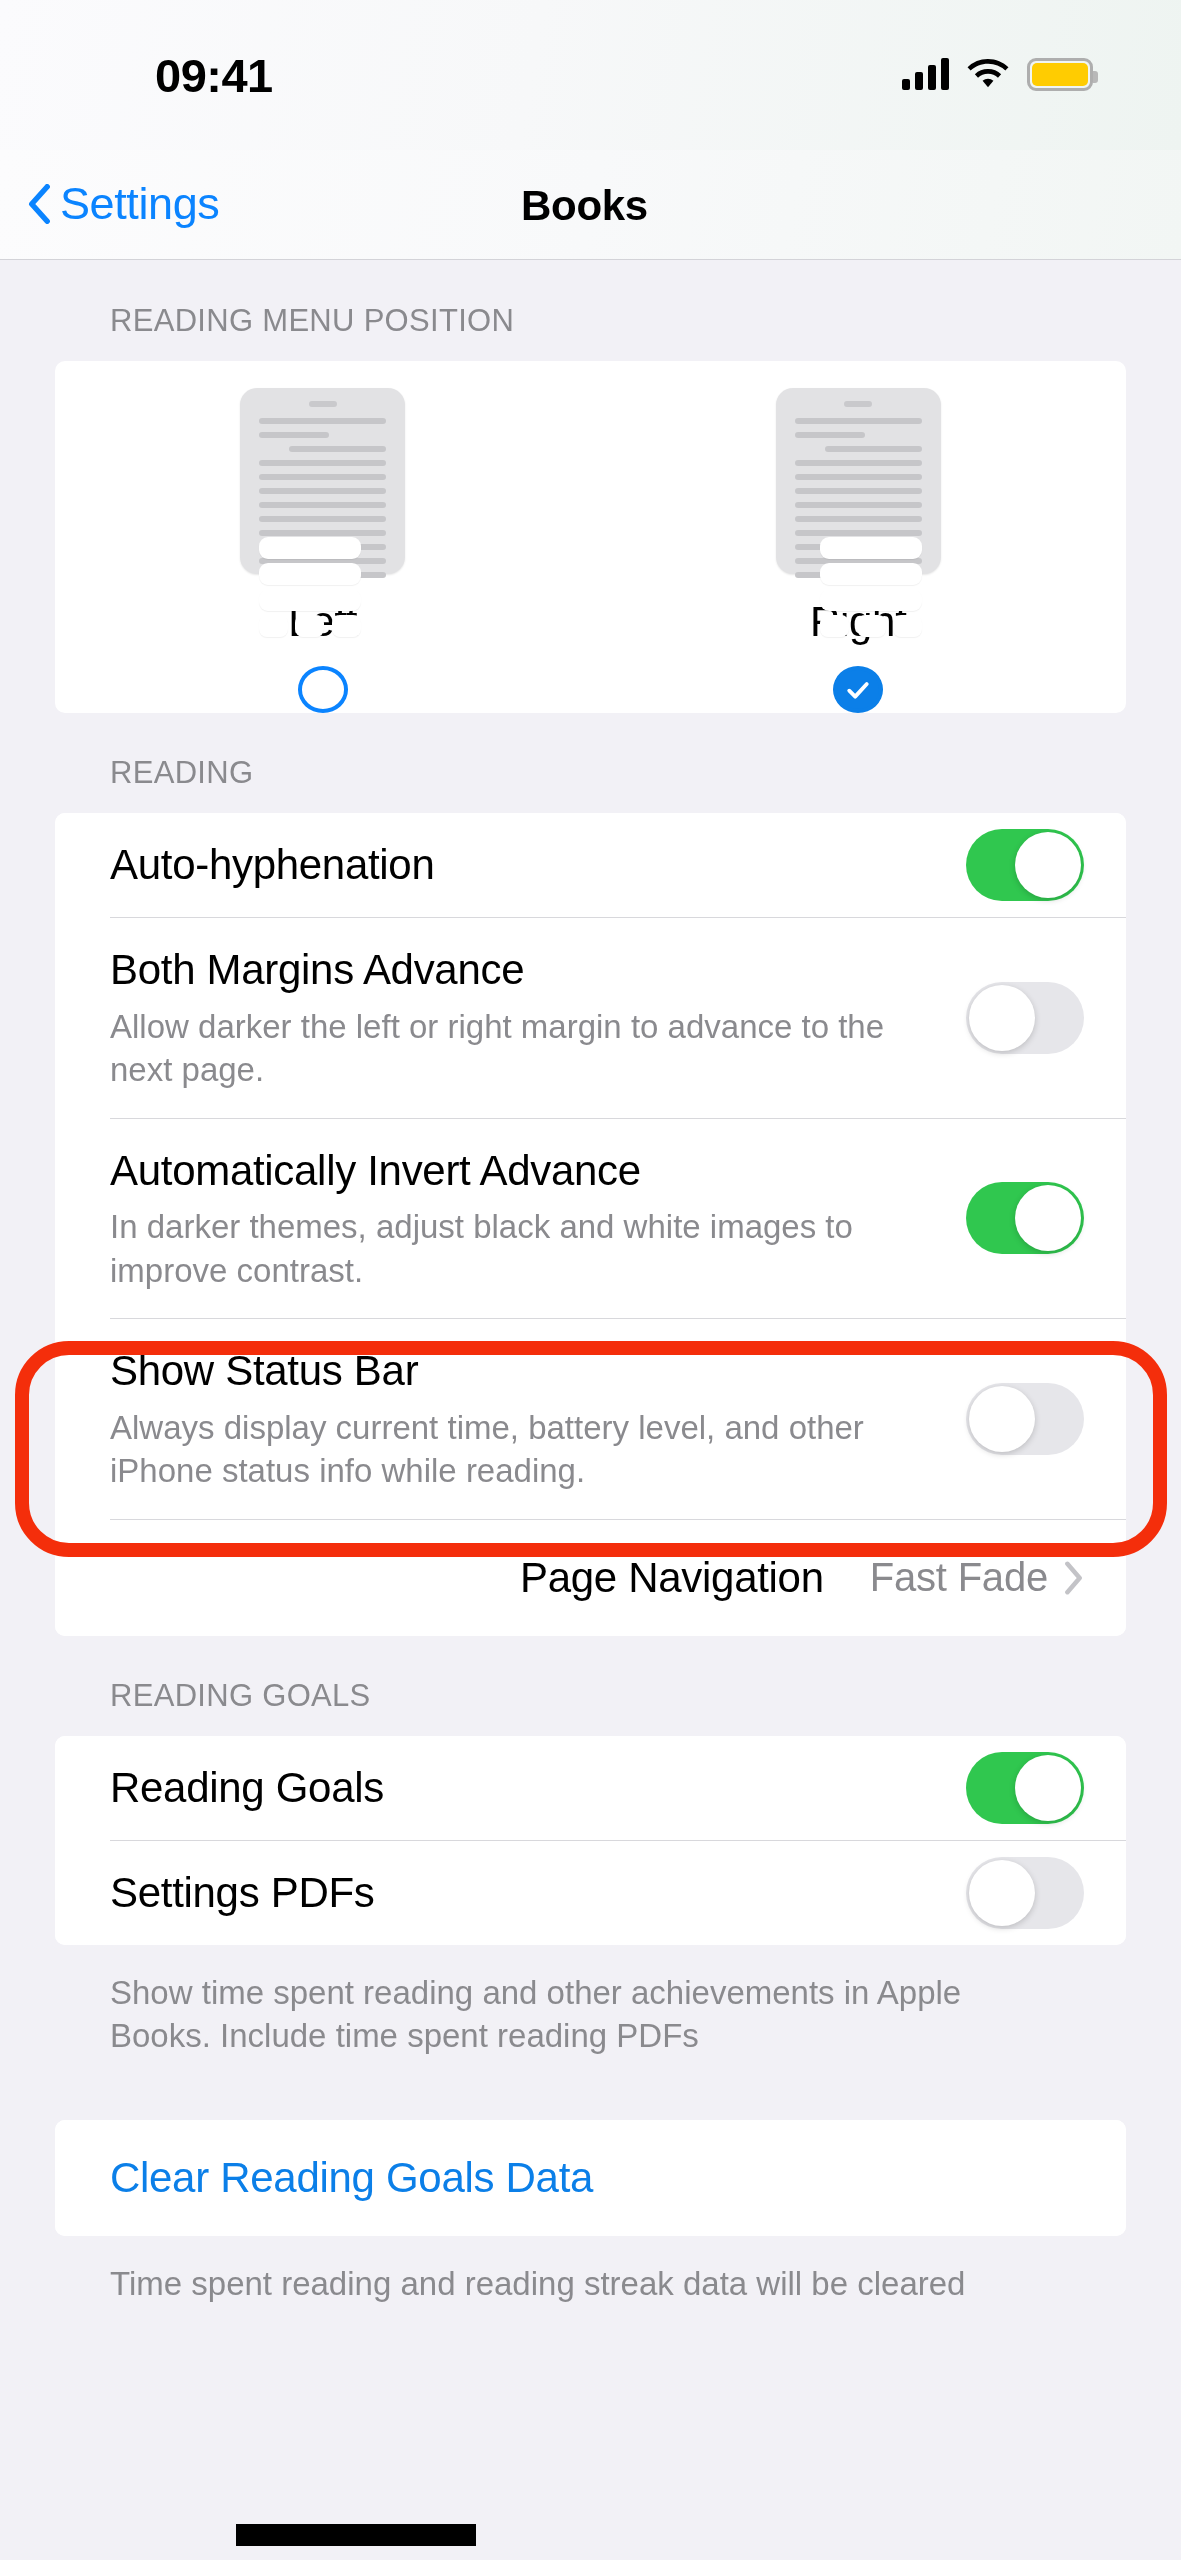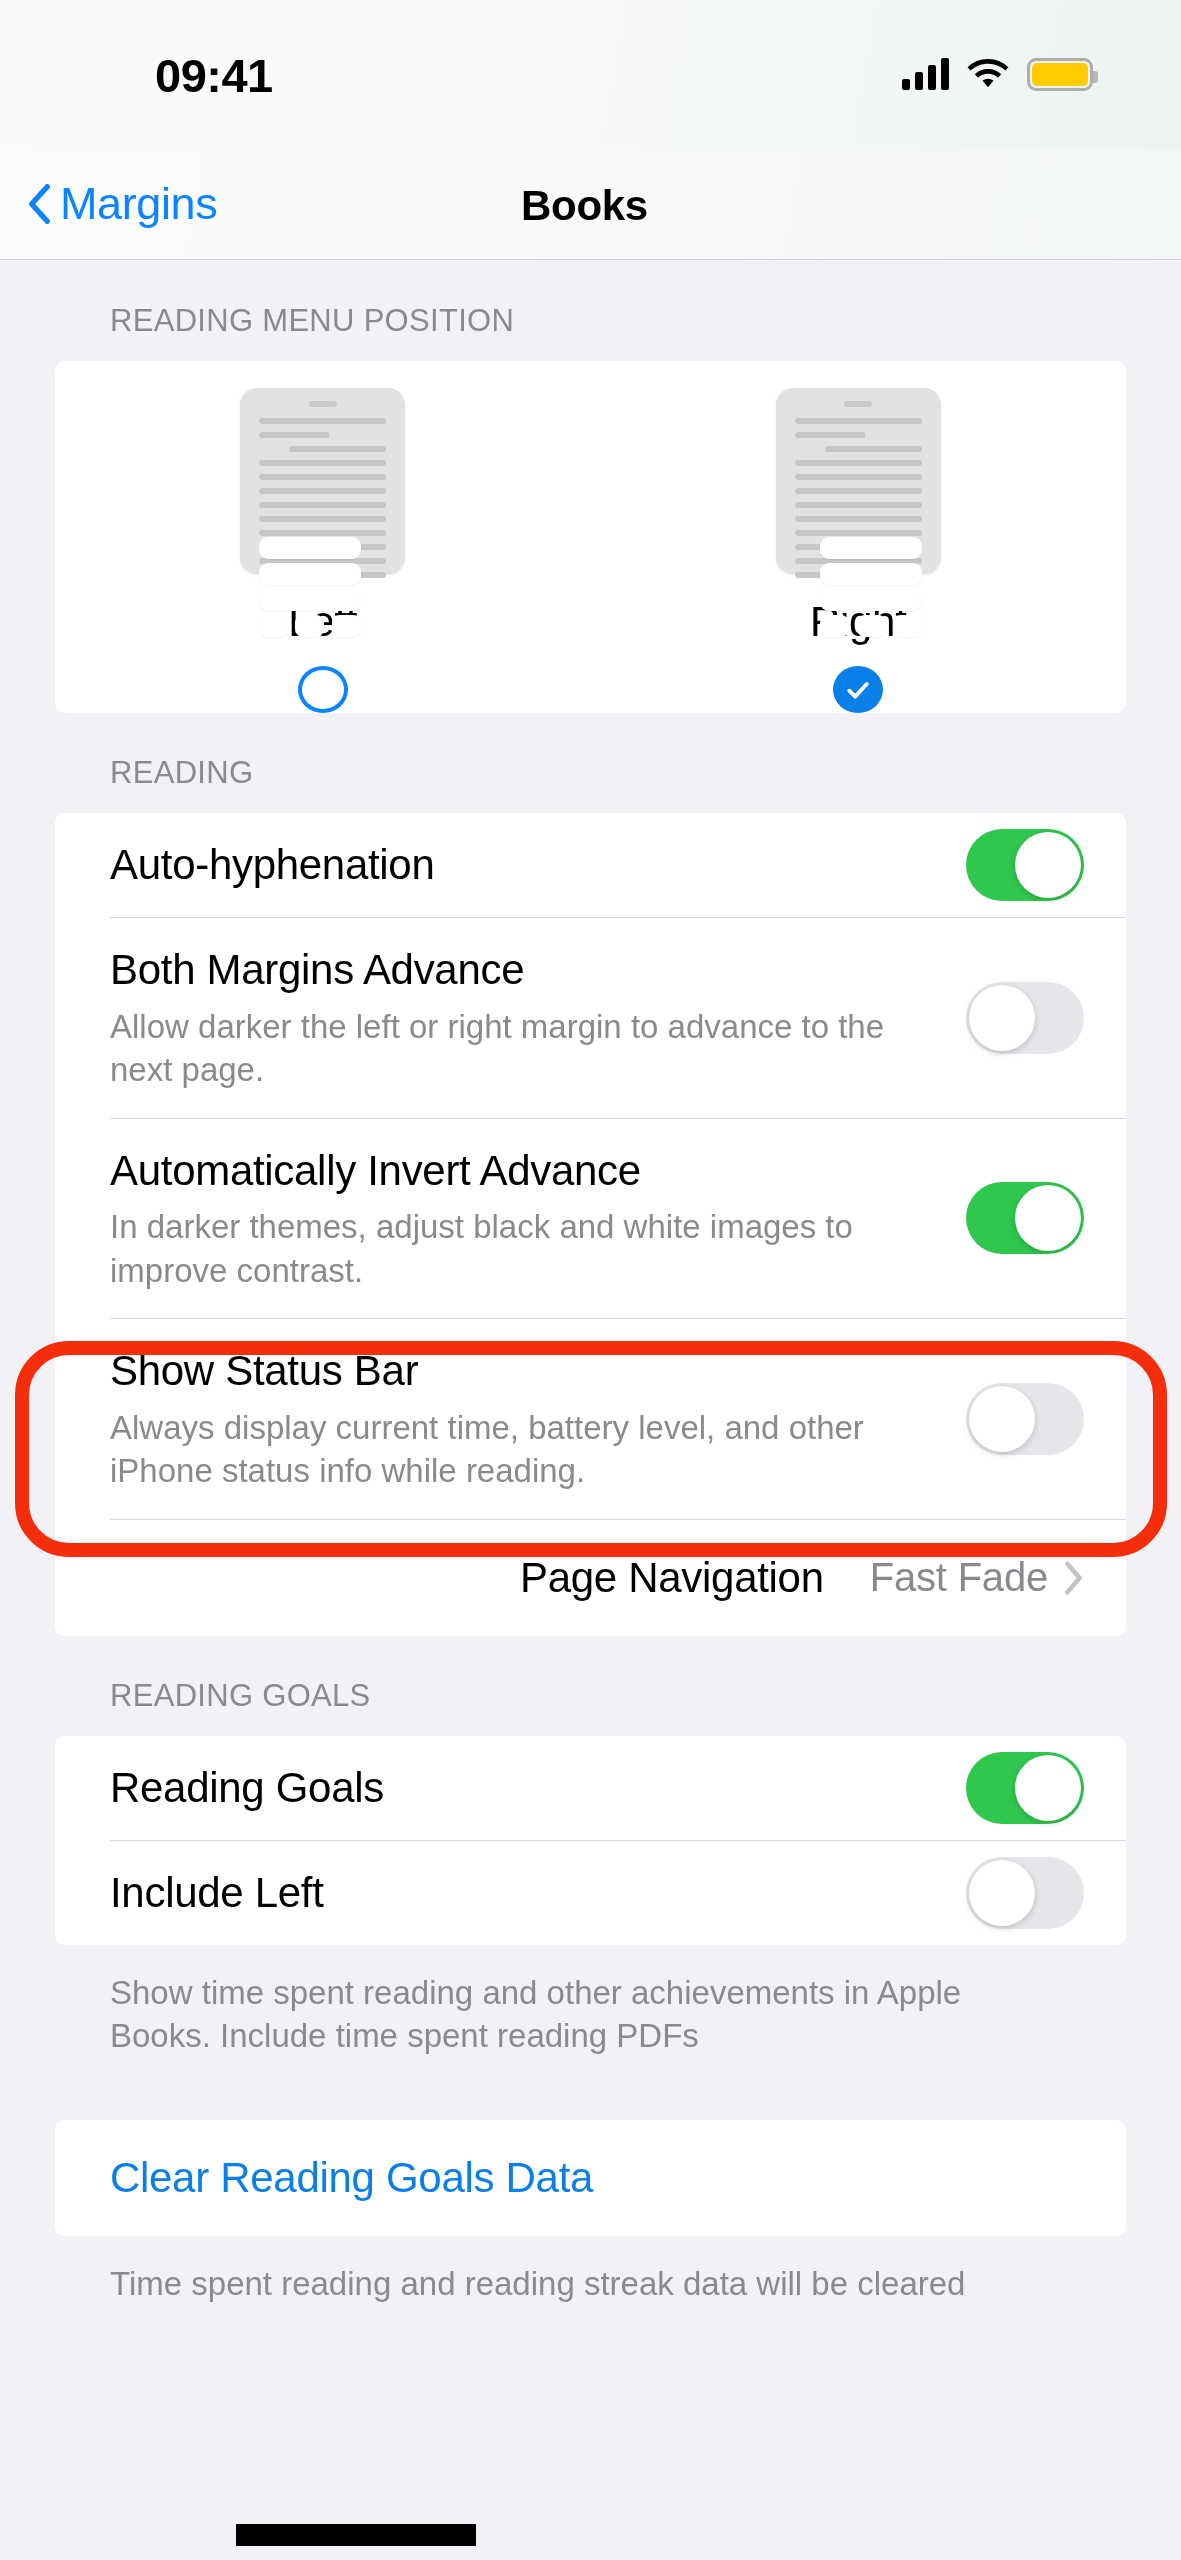--- a/index.html
+++ b/index.html
@@ -336,21 +336,21 @@
         <div class="fill"></div>
       </div>
     </div>
   </div>
 
   <div class="navbar">
     <div class="nav-back">
       <svg class="chev-back" viewBox="0 0 12 22">
         <polyline points="10.5,1.5 2,11 10.5,20.5" fill="none" stroke="#0b84ff" stroke-width="3" stroke-linecap="round" stroke-linejoin="round"></polyline>
       </svg>
-      <span class="nav-back-label">Margins</span>
+      <span class="nav-back-label">Settings</span>
     </div>
     <div class="nav-title">Books</div>
   </div>
 
   <div class="content">
 
     <div class="section-header">READING MENU POSITION</div>
     <div class="card menu-pos-card">
 
       <div class="pos-option">
@@ -477,21 +477,21 @@
           <div class="row-title">Reading Goals</div>
         </div>
         <div class="toggle on">
             <div class="knob"></div>
           </div>
       </div>
       <div class="divider"></div>
 
       <div class="row">
         <div class="row-texts">
-          <div class="row-title">Include Left</div>
+          <div class="row-title">Settings PDFs</div>
         </div>
         <div class="toggle off">
             <div class="knob"></div>
           </div>
       </div>
 
     </div>
     <div class="section-footer">Show time spent reading and other achievements in Apple Books. Include time spent reading PDFs</div>
 
     <div class="card" style="margin-top:62px;">

